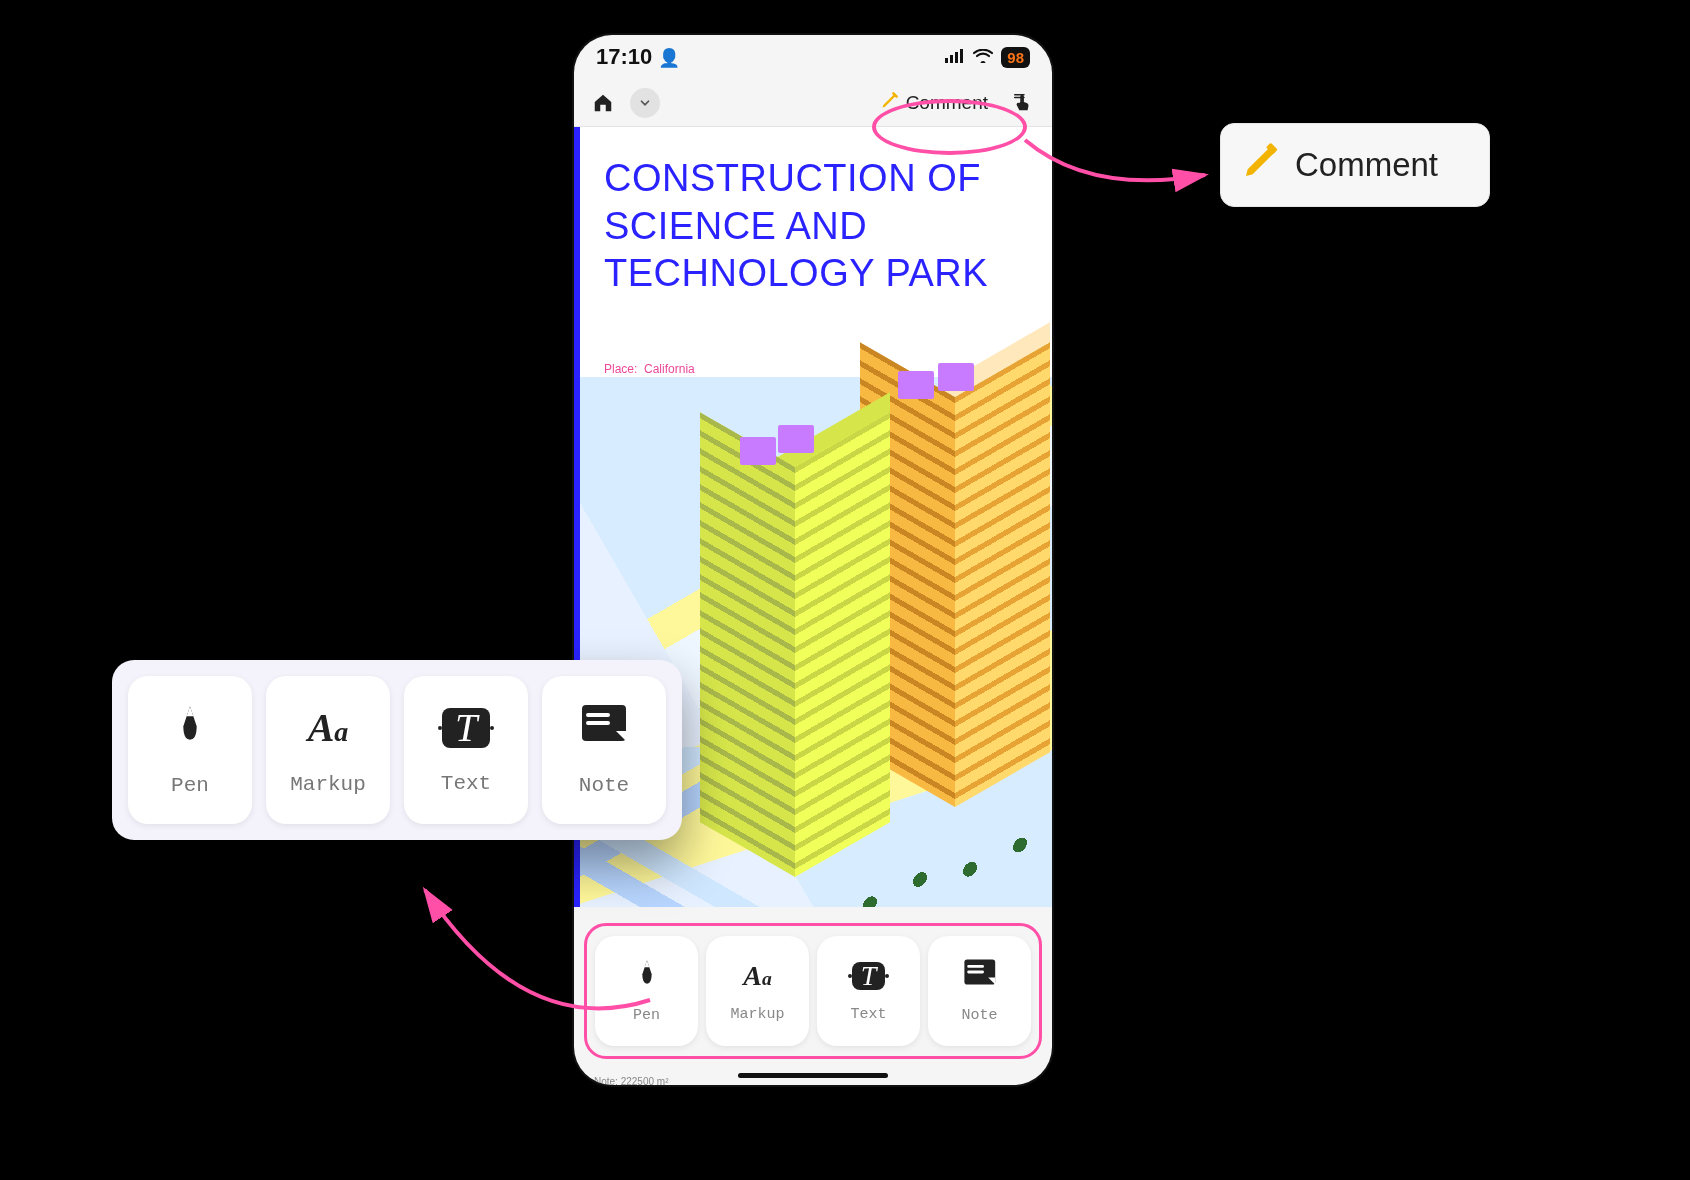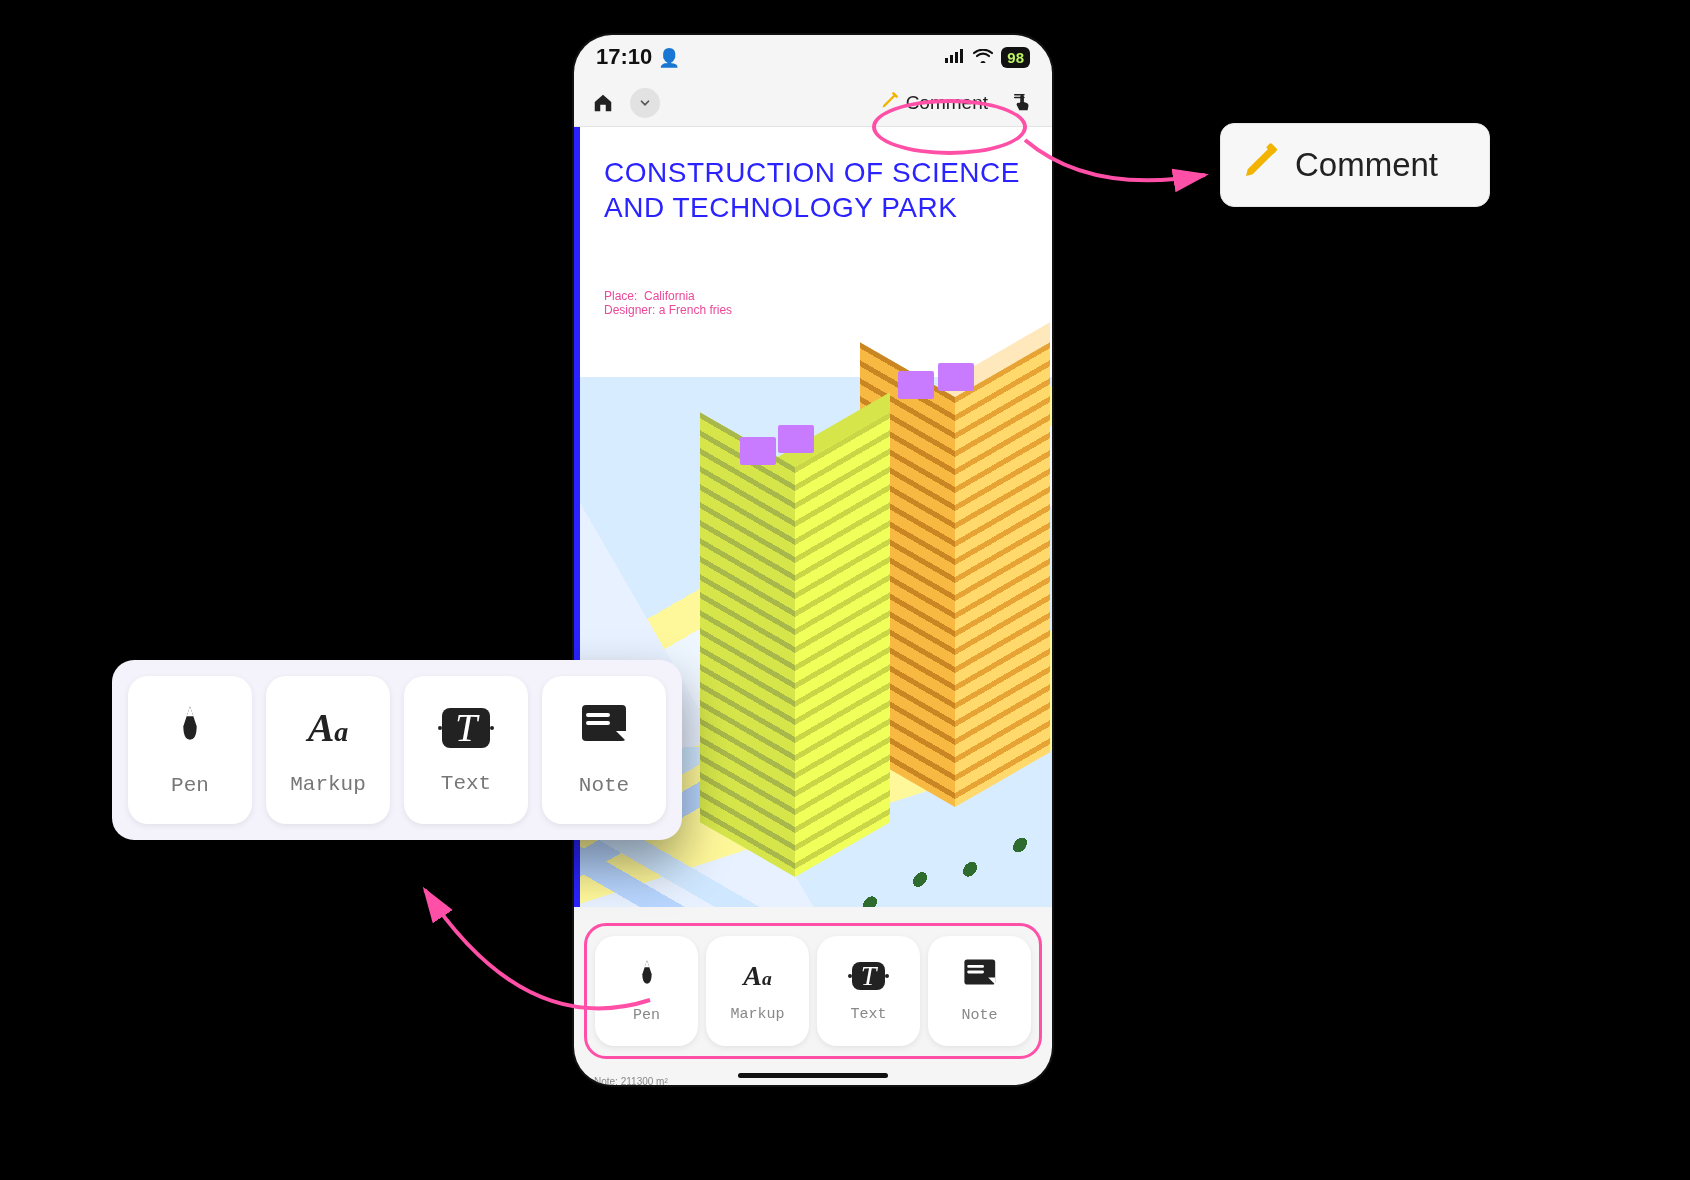--- a/index.html
+++ b/index.html
@@ -30,21 +30,21 @@
     height: 44px;
     display: flex;
     align-items: center;
     justify-content: space-between;
     padding: 0 22px;
     font-weight: 700;
     font-size: 22px;
     color: #111;
   }
   .statusbar .right { display: flex; align-items: center; gap: 8px; font-size: 18px; }
-  .battery { background:#111;color:#bef264;border-radius:6px;padding:2px 6px;font-size:15px;font-weight:700; }
+  .battery { background:#111;color:#f97316;border-radius:6px;padding:2px 6px;font-size:15px;font-weight:700; }
   .statusbar .user-icon { font-size: 18px; margin-left: 6px; }
 
   
   .toolbar {
     height: 48px;
     display: flex;
     align-items: center;
     padding: 0 12px;
     gap: 10px;
     border-bottom: 1px solid #e4e4e4;
@@ -81,21 +81,21 @@
     height: 780px;
     background: #fff;
     border-left: 6px solid #2a23ff;
     padding: 0;
     position: relative;
     overflow: hidden;
   }
   .doc-title {
     padding: 28px 22px 10px 24px;
     font-family: Impact, "Arial Black", sans-serif;
-    font-size: 28px;
+    font-size: 38px;
     line-height: 1.25;
     color: #2a23ff;
     letter-spacing: 0.5px;
     text-transform: uppercase;
   }
   .doc-meta {
     padding: 54px 0 0 24px;
     font-size: 12px;
     color: #ec4899;
   }
@@ -380,21 +380,21 @@
               <path d="M4 6 h10 M4 10 h10" stroke="#fff" stroke-width="2" stroke-linecap="round"></path>
               <path d="M18 14 L23 19 V14 Z" fill="#fff"></path>
             </svg>
         </span>
         <span class="label">Note</span>
       </div>
     </div>
   </div>
 
   <div class="footer-meta">
-    <div><span>Note:</span> <span>211300 m²</span></div>
+    <div><span>Note:</span> <span>222500 m²</span></div>
 
   </div>
 
   <div class="home-indicator"></div>
 </div>
 
 <div class="oval-annot"></div>
 
 <div class="callout-comment">
   <span class="big-pencil">

